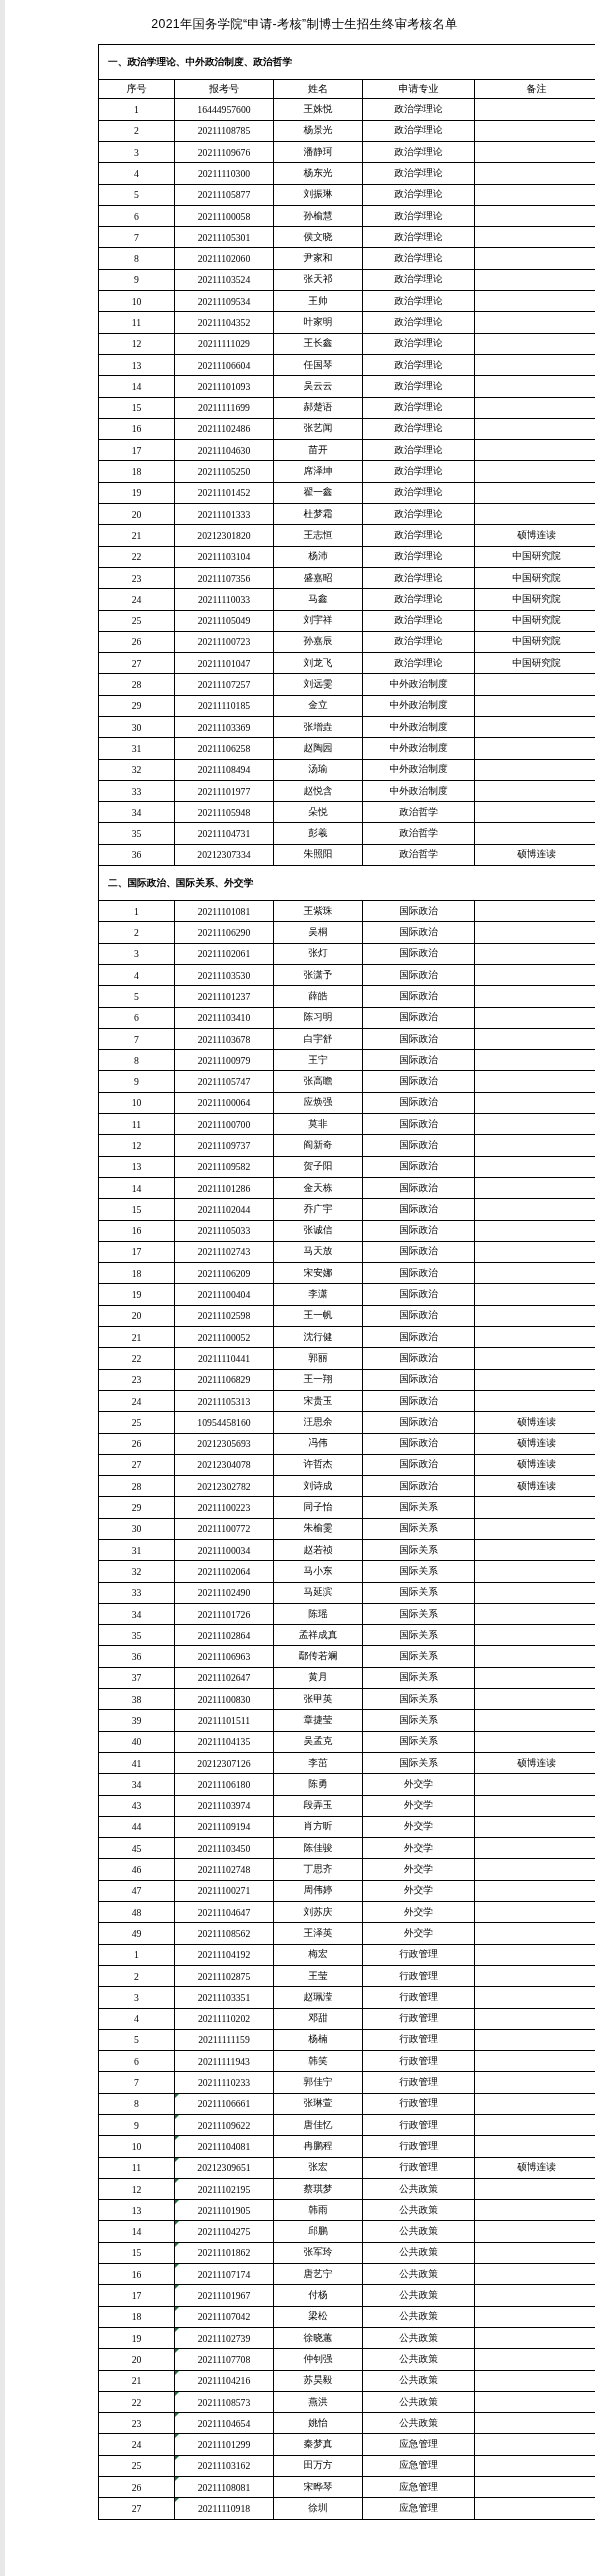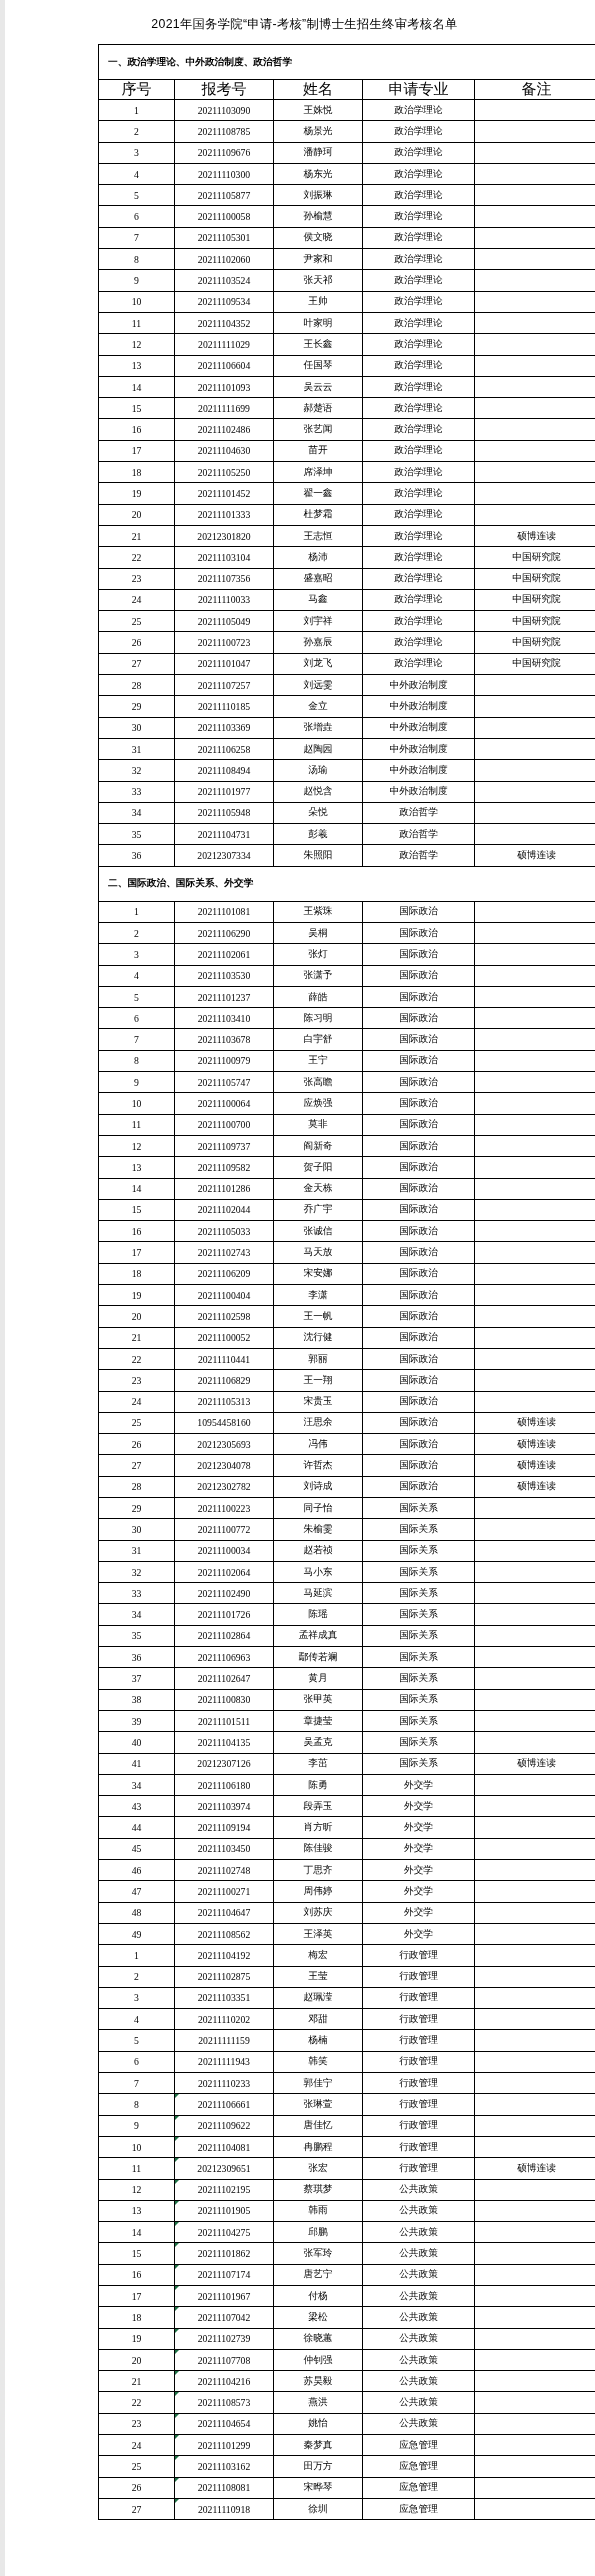--- a/index.html
+++ b/index.html
@@ -30,21 +30,21 @@
     font-size: 9.7px; padding: 0; position: relative;
     overflow: hidden; white-space: nowrap;
   }
   tr.band-row { height: 35px; }
   td.band-cell {
     text-align: left !important; padding-left: 9px !important;
     font-family: "Liberation Sans", "DejaVu Sans", sans-serif !important;
     font-size: 13px; font-weight: bold;
   }
   tr.header-row { height: 19.4px; }
-  tr.header-row td { font-size: 15px; }
+  tr.header-row td { font-size: 10px; }
   tr.data-row { height: 21.3px; }
   .green-tri {
     position: absolute; left: 0; top: 0; width: 0; height: 0;
     border-top: 4.5px solid var(--tri-green, #1F7145);
     border-right: 4.5px solid transparent;
   }
 </style>
 </head>
 <body>
 
@@ -66,21 +66,21 @@
       </tr>
       <tr class="header-row">
         <td>序号</td>
         <td>报考号</td>
         <td>姓名</td>
         <td>申请专业</td>
         <td>备注</td>
       </tr>
       <tr class="data-row">
         <td>1</td>
-        <td>20211103090</td>
+        <td>16444957600</td>
         <td>王姝悦</td>
         <td>政治学理论</td>
         <td></td>
       </tr>
       <tr class="data-row">
         <td>2</td>
         <td>20211108785</td>
         <td>杨景光</td>
         <td>政治学理论</td>
         <td></td>

